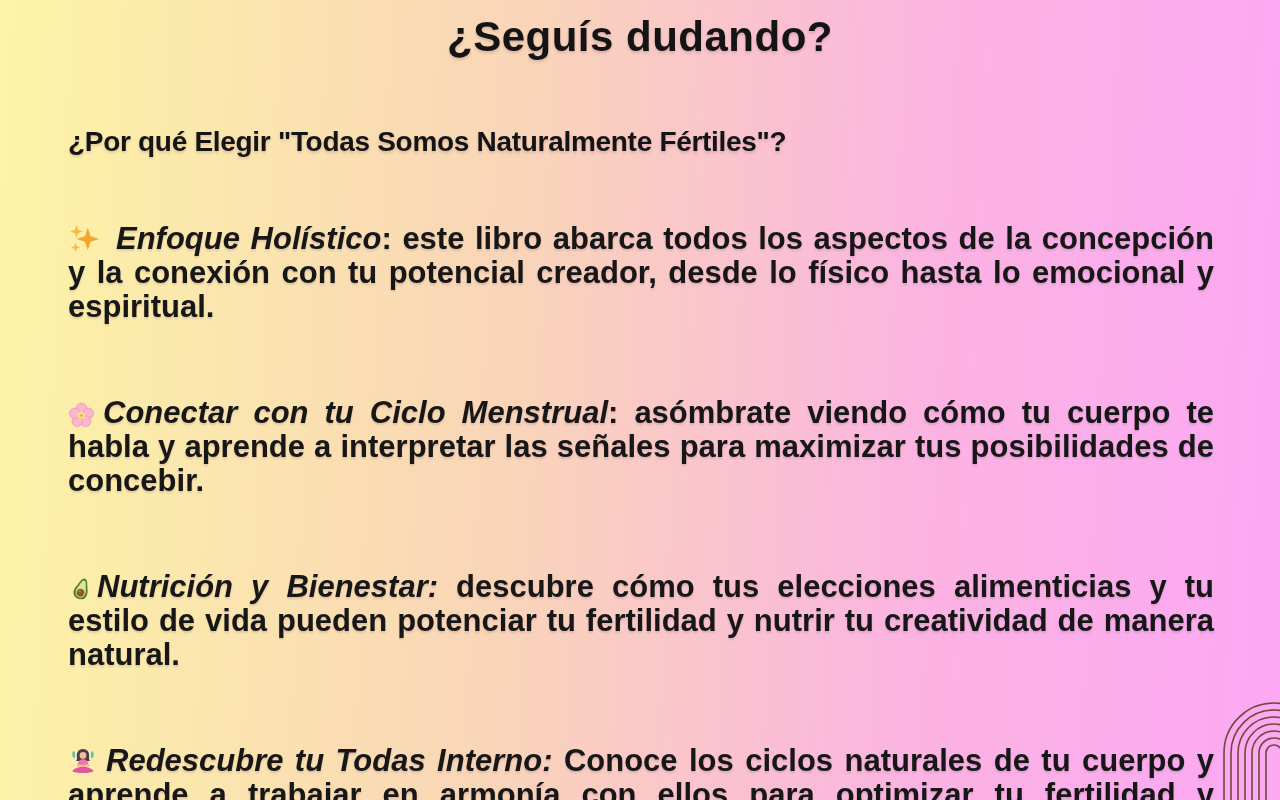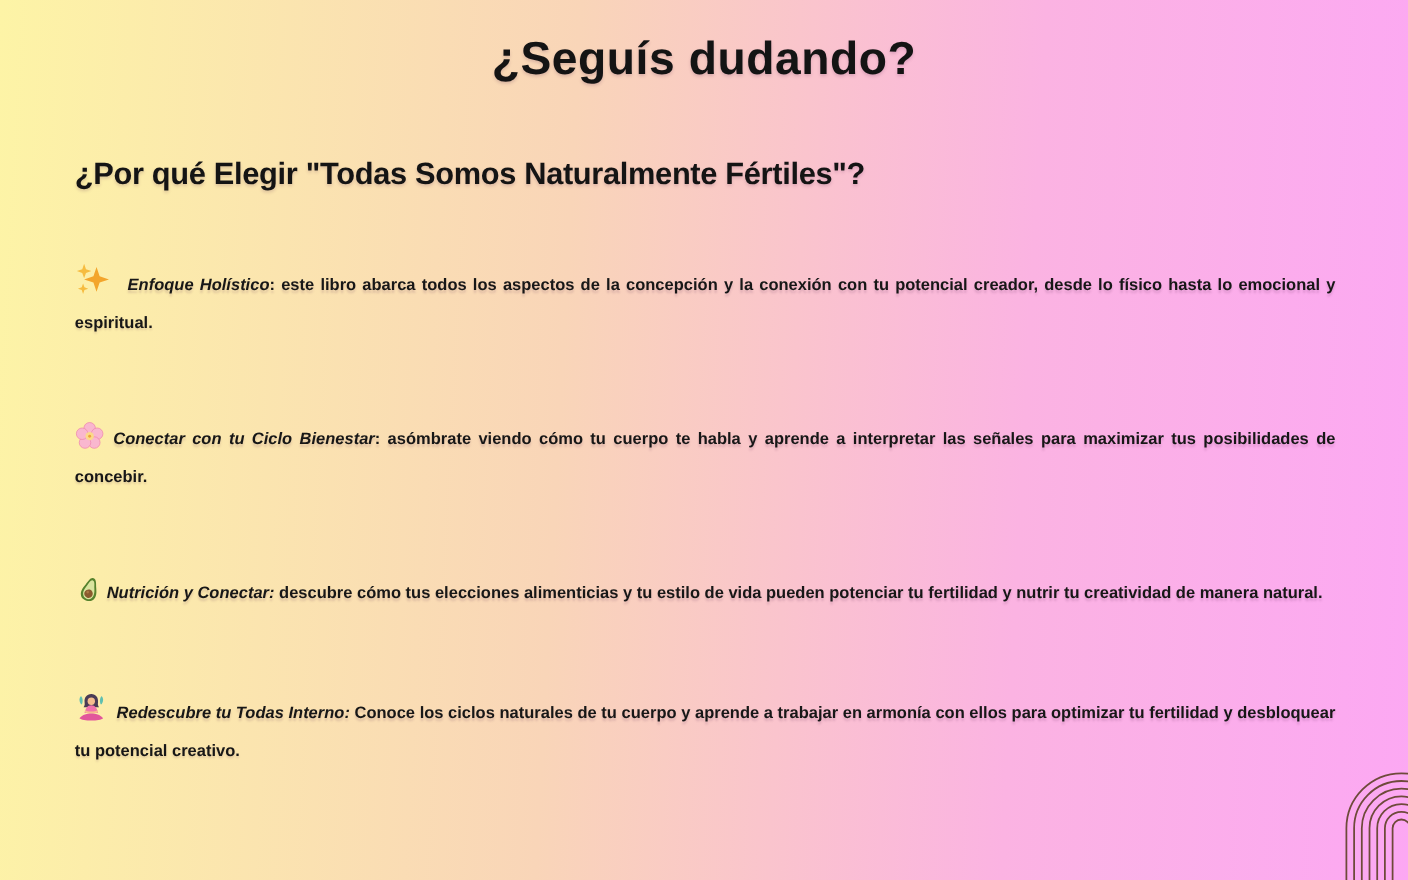--- a/index.html
+++ b/index.html
@@ -7,42 +7,42 @@
     position: relative;
     width: 1280px;
     height: 800px;
     overflow: hidden;
     background: linear-gradient(93deg, #fdf4a6 0%, #f9d5b8 40%, #fbb3e2 72%, #fca8f3 100%);
     font-family: "Liberation Sans", "DejaVu Sans", sans-serif;
     color: #171717;
   }
   .title {
     margin: 0;
-    padding-top: 28px;
+    padding-top: 12px;
     text-align: center;
     font-size: 42px;
     line-height: 50px;
     font-weight: 800;
     letter-spacing: 0.5px;
     color: #141414;
     text-shadow: 0 2px 3px rgba(90, 40, 80, 0.20);
   }
   .subtitle {
     margin: 62px 68px 0 68px;
     font-size: 28px;
     line-height: 36px;
     font-weight: 800;
     letter-spacing: -0.3px;
     color: #141414;
     text-shadow: 0 2px 3px rgba(90, 40, 80, 0.20);
   }
   .benefits { margin: 0 66px 0 68px; }
   .benefit {
     margin: 72px 0 0 0;
-    font-size: 15px;
+    font-size: 31px;
     line-height: 34px;
     font-weight: bold;
     text-align: justify;
     text-shadow: 0 2px 2px rgba(90, 40, 80, 0.16);
   }
   .benefit:first-child { margin-top: 62px; }
   .benefit em { font-style: italic; }
   .icon {
     display: inline-block;
     vertical-align: -6px;
@@ -81,32 +81,32 @@
       <span class="icon"><svg viewBox="0 0 32 32" width="27" height="27" aria-hidden="true">
         <g fill="#f9b7cf" stroke="#ef87ae" stroke-width="0.8">
           <circle cx="16" cy="7.5" r="6.2"></circle>
           <circle cx="24.1" cy="13.4" r="6.2"></circle>
           <circle cx="21" cy="22.9" r="6.2"></circle>
           <circle cx="11" cy="22.9" r="6.2"></circle>
           <circle cx="7.9" cy="13.4" r="6.2"></circle>
         </g>
         <circle cx="16" cy="16" r="4.5" fill="#fbd98a"></circle>
         <circle cx="16" cy="16" r="1.6" fill="#f0a23c"></circle>
-      </svg></span><em>Conectar con tu Ciclo Bienestar</em><span>:</span> <span>asómbrate viendo cómo tu cuerpo te habla y aprende a interpretar las señales para maximizar tus posibilidades de concebir.</span>
+      </svg></span><em>Conectar con tu Ciclo Menstrual</em><span>:</span> <span>asómbrate viendo cómo tu cuerpo te habla y aprende a interpretar las señales para maximizar tus posibilidades de concebir.</span>
     </p>
 
     <p class="benefit">
       <span class="icon no-gap"><svg viewBox="0 0 32 32" width="27" height="27" aria-hidden="true">
         <g transform="rotate(18 16 16)">
           <path d="M16 2.5 C12.5 2.5 11.6 7.5 10 11.5 C8.2 16 6.5 20 9 24.5 C11.5 28.8 20.5 28.8 23 24.5 C25.5 20 23.8 16 22 11.5 C20.4 7.5 19.5 2.5 16 2.5 Z" fill="#56822d"></path>
           <path d="M16 5 C13.5 5 13 9 11.8 12.5 C10.4 16.3 9.2 19.8 11.2 23.3 C13.2 26.7 18.8 26.7 20.8 23.3 C22.8 19.8 21.6 16.3 20.2 12.5 C19 9 18.5 5 16 5 Z" fill="#d9e49e"></path>
           <circle cx="16" cy="20" r="4.6" fill="#8a5a2e"></circle>
           <circle cx="14.6" cy="18.6" r="1.4" fill="#a97844"></circle>
         </g>
-      </svg></span><em>Nutrición y Conectar:</em><span></span> <span>descubre cómo tus elecciones alimenticias y tu estilo de vida pueden potenciar tu fertilidad y nutrir tu creatividad de manera natural.</span>
+      </svg></span><em>Nutrición y Bienestar:</em><span></span> <span>descubre cómo tus elecciones alimenticias y tu estilo de vida pueden potenciar tu fertilidad y nutrir tu creatividad de manera natural.</span>
     </p>
 
     <p class="benefit">
       <span class="icon"><svg viewBox="0 0 32 32" width="30" height="30" aria-hidden="true">
         <path d="M6 12 C4 9 4 6 6 4 C8 6 8 9 7 12 Z" fill="#5fbfb0"></path>
         <path d="M26 12 C28 9 28 6 26 4 C24 6 24 9 25 12 Z" fill="#5fbfb0"></path>
         <path d="M16 2 C11.5 2 9 5.5 9.5 10 C10 13 9 14 8.5 15 L23.5 15 C23 14 22 13 22.5 10 C23 5.5 20.5 2 16 2 Z" fill="#4a3b55"></path>
         <circle cx="16" cy="9" r="3.6" fill="#f5bd8e"></circle>
         <path d="M16 13 C12 13 10.5 16 9.5 20.5 L22.5 20.5 C21.5 16 20 13 16 13 Z" fill="#f272ab"></path>
         <path d="M10 17.5 C12 19.5 20 19.5 22 17.5 L22.5 19.5 C20 21.5 12 21.5 9.5 19.5 Z" fill="#f5bd8e"></path>

